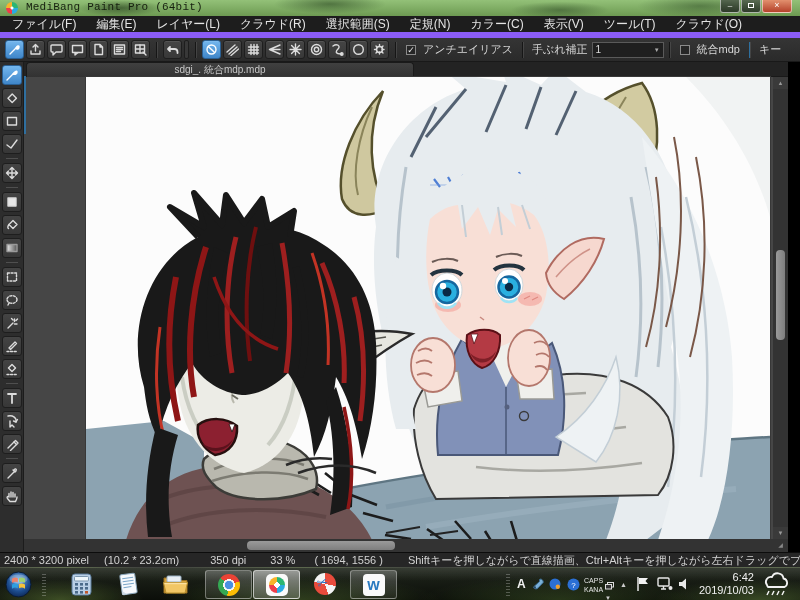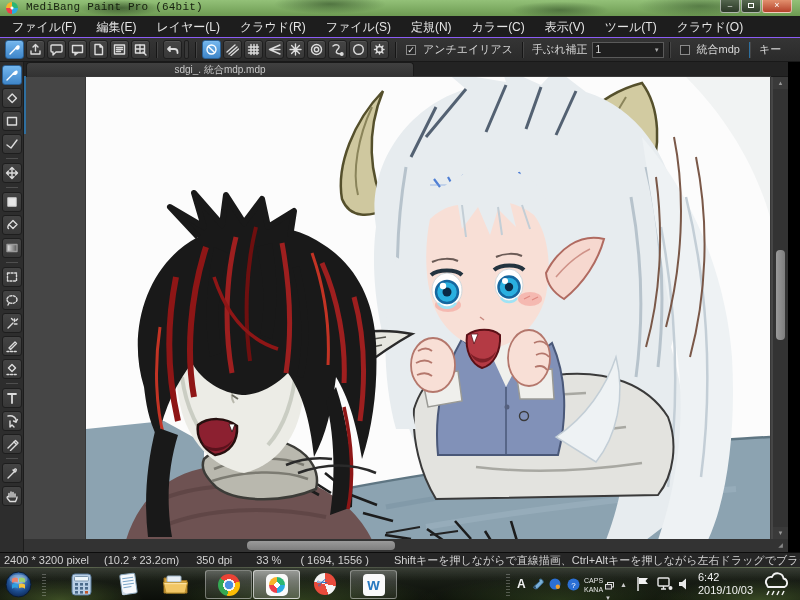--- a/index.html
+++ b/index.html
@@ -23,21 +23,21 @@
   .wbtn{height:13px;border:1px solid rgba(255,255,255,.55);border-top:none;
     background:linear-gradient(180deg,rgba(70,80,70,.75),rgba(30,36,30,.8));
     border-radius:0 0 3px 3px;margin-left:1px;color:#fff;font-size:8px;line-height:11px;
     text-align:center;}
   .wbtn.min{width:20px}.wbtn.max{width:20px}
   .wbtn.close{width:30px;background:linear-gradient(180deg,#e2906e,#b4412a);font-size:9px;}
   .maxglyph{display:inline-block;width:6px;height:5px;border:1px solid #fff;margin-top:3px;}
 
   
   #menubar{left:0;top:16px;width:800px;height:22px;background:#1d1d1d;
-    border-bottom:1px solid #8b5cf6;display:flex;align-items:center;padding-left:2px;}
+    border-bottom:6px solid #8b5cf6;display:flex;align-items:center;padding-left:2px;}
   .menu-item{padding:0 10px;font-size:12px;color:#e4e4e4;line-height:22px;white-space:nowrap;}
 
   
   #toolbar{left:0;top:38px;width:800px;height:24px;
     background:linear-gradient(180deg,#353535,#2a2a2a);border-bottom:1px solid #191919;
     display:flex;align-items:center;padding-left:4px;}
   .tbtn{width:19px;height:19px;margin:0 1px;border:1px solid #1e1e1e;border-radius:3px;
     background:linear-gradient(180deg,#454545,#383838);box-shadow:inset 0 1px rgba(255,255,255,.08);
     display:flex;align-items:center;justify-content:center;flex:none;}
   .tbtn.sel{background:linear-gradient(180deg,#74b7ee,#3f86c9);border-color:#2a5f92;}
@@ -122,21 +122,21 @@
   .mb-ico .ring{width:16px;height:16px;border-radius:50%;
     background:radial-gradient(circle,#fff 0 24%,transparent 25%),
       conic-gradient(#2bb673 0 25%, #29abe2 0 50%, #ee3d4a 0 75%, #f7b32b 0 100%);}
   .snip-ico{width:22px;height:22px;border-radius:50%;position:relative;
     background:conic-gradient(#e84b3c 0 28%, #f4f4f4 0 45%, #e84b3c 0 78%, #f4f4f4 0 100%);}
   .snip-ico span{position:absolute;left:3px;top:2px;font-size:13px;color:#2a6fc0;
     transform:rotate(-20deg);font-family:"DejaVu Sans",sans-serif;}
   .w-ico{width:22px;height:22px;border-radius:4px;background:#fafafa;color:#2a7ac0;
     font-size:16px;font-weight:bold;text-align:center;line-height:21px;}
   .traytxt{font-size:7px;color:#e8e8e8;line-height:7px;}
-  #clock{text-align:left;font-size:11px;color:#f0f0f0;line-height:13px;}
+  #clock{text-align:right;font-size:11px;color:#f0f0f0;line-height:13px;}
   .dots{width:4px;height:22px;top:6px;
     background:repeating-linear-gradient(180deg,rgba(255,255,255,.25) 0 1px,transparent 1px 3px);}
   .tsmall{font-size:6px;color:#ccc;}
 </style>
 </head>
 <body>
 
 <div class="abs" id="titlebar">
   <div class="abs" id="app-ico"></div>
   <div class="abs" id="title-text">MediBang Paint Pro (64bit)</div>
@@ -145,21 +145,21 @@
     <div class="wbtn max"><span class="maxglyph"></span></div>
     <div class="wbtn close">×</div>
   </div>
 </div>
 
 <div class="abs" id="menubar">
   <div class="menu-item">ファイル(F)</div>
   <div class="menu-item">編集(E)</div>
   <div class="menu-item">レイヤー(L)</div>
   <div class="menu-item">クラウド(R)</div>
-  <div class="menu-item">ファイル(S)</div>
+  <div class="menu-item">選択範囲(S)</div>
   <div class="menu-item">定規(N)</div>
   <div class="menu-item">カラー(C)</div>
   <div class="menu-item">表示(V)</div>
   <div class="menu-item">ツール(T)</div>
   <div class="menu-item">クラウド(O)</div>
 
 </div>
 
 <div class="abs" id="toolbar">
   <div class="tbtn sel">
@@ -619,21 +619,21 @@
   </div>
   <div class="hscroll">
     <div id="hthumb"></div>
   </div>
   <div id="corner">◢</div>
 </div>
 
 <div class="abs" id="statusbar">
   <span class="seg" style="margin-left:4px">2400 * 3200 pixel</span>
   <span class="seg" style="margin-left:15px">(10.2 * 23.2cm)</span>
-  <span class="seg" style="margin-left:17px">350 dpi</span>
+  <span class="seg" style="margin-left:31px">350 dpi</span>
   <span class="seg" style="margin-left:24px">33 %</span>
   <span class="seg" style="margin-left:19px">( 1694, 1556 )</span>
   <span class="seg" style="margin-left:25px">Shiftキーを押しながらで直線描画、Ctrl+Altキーを押しながら左右ドラッグでブラシサイズ変更</span>
 </div>
 
 <div class="abs" id="taskbar">
 
   <div class="tb" style="left:5px;top:3px">
     <svg width="27" height="27">
       <defs>

